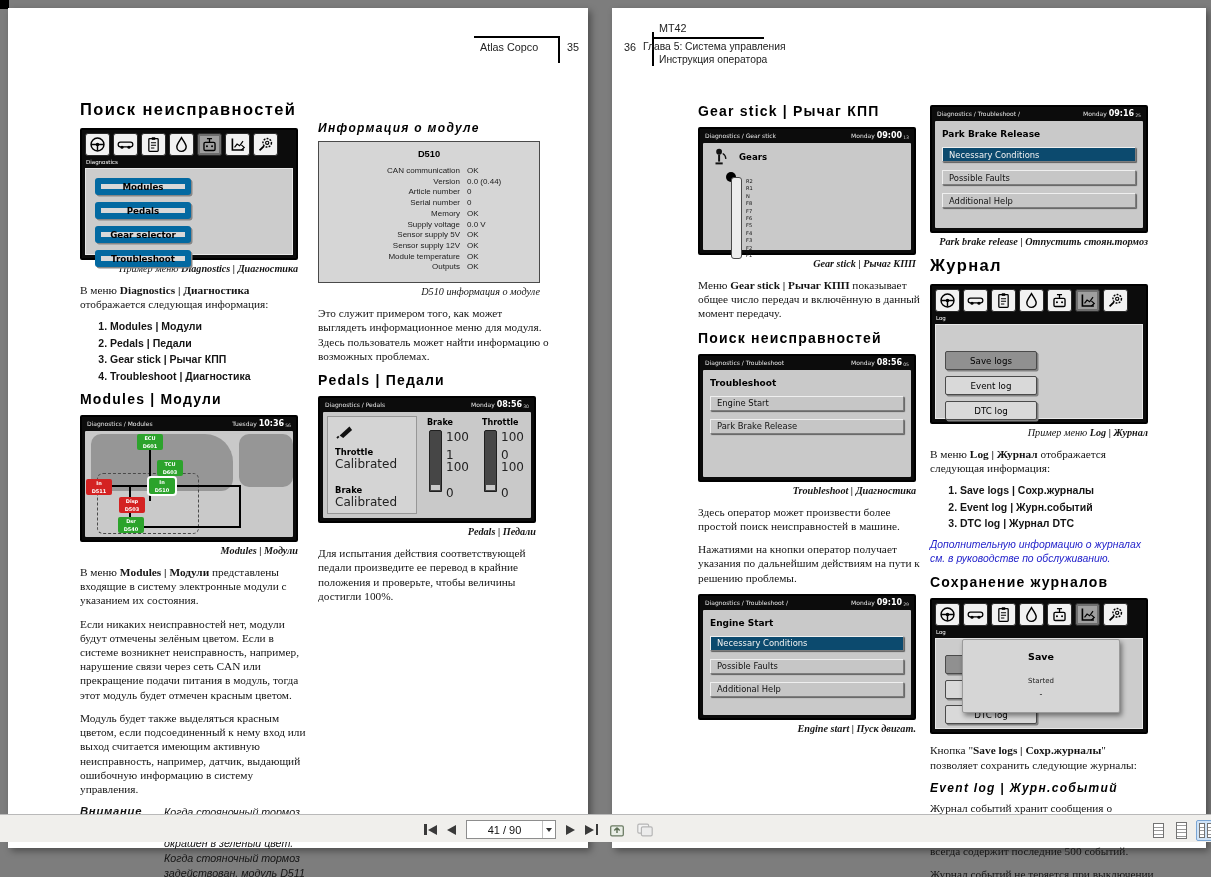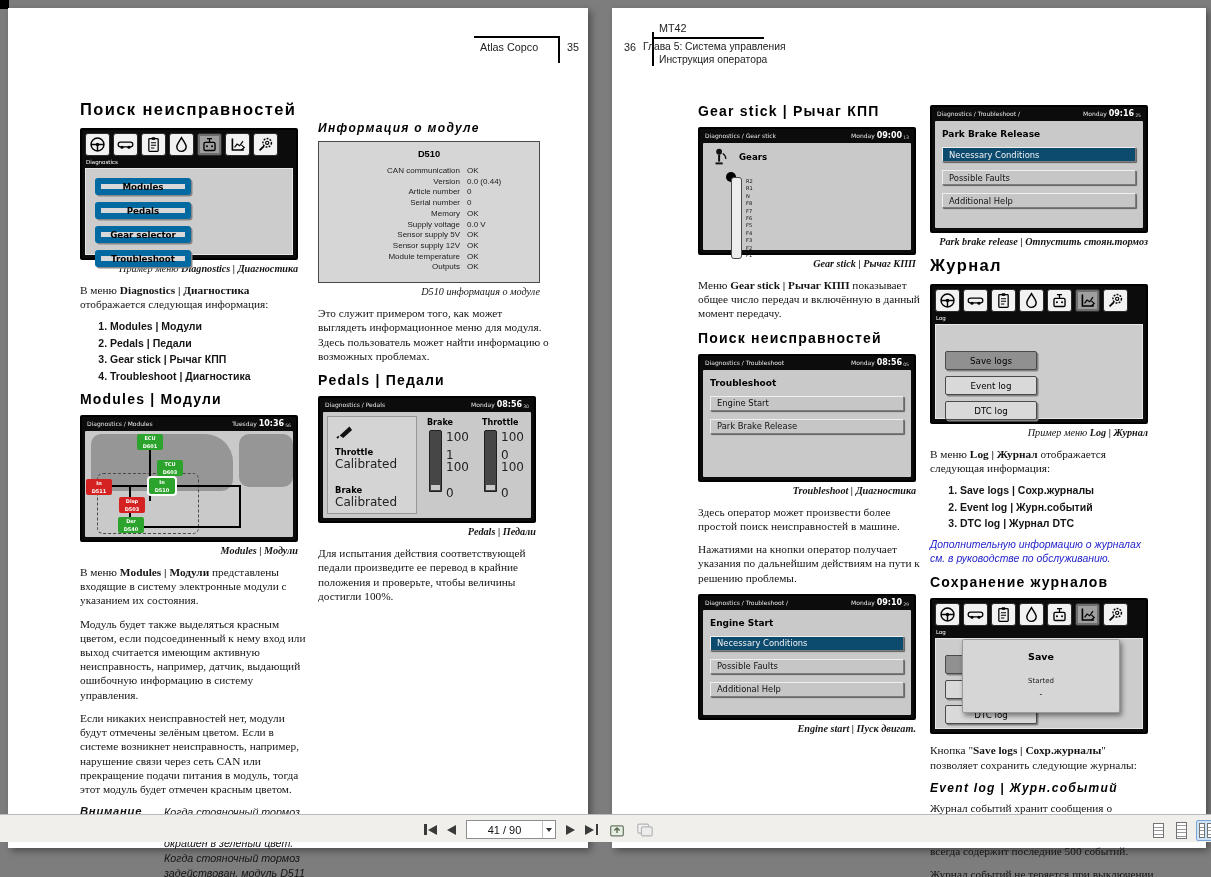--- a/index.html
+++ b/index.html
@@ -227,22 +227,22 @@
             <div class="mbox m5 ok">
               <div>Dsr</div>
               <div>D540</div>
             </div>
           </div>
       </div>
     </div>
     <div class="cap" style="width:218px"><span class="b ">Modules | Модули</span></div>
 
     <p><span class="">В меню </span><span class="b ">Modules | Модули</span><span class=""> представлены входящие в систему электронные модули с указанием их состояния.</span></p>
+    <p><span class="">Если никаких неисправностей нет, модули будут отмечены зелёным цветом. Если в системе возникнет неисправность, например, нарушение связи через сеть CAN или прекращение подачи питания в модуль, тогда этот модуль будет отмечен красным цветом.</span></p>
     <p><span class="">Модуль будет также выделяться красным цветом, если подсоединенный к нему вход или выход считается имеющим активную неисправность, например, датчик, выдающий ошибочную информацию в систему управления.</span></p>
-    <p><span class="">Если никаких неисправностей нет, модули будут отмечены зелёным цветом. Если в системе возникнет неисправность, например, нарушение связи через сеть CAN или прекращение подачи питания в модуль, тогда этот модуль будет отмечен красным цветом.</span></p>
     <div class="note">
       <span class="note-l">Внимание</span>
       <span class="note-t">Когда стояночный тормоз отпущен, модуль D511 окрашен в зеленый цвет. Когда стояночный тормоз задействован, модуль D511 окрашен в красный цвет.</span>
     </div>
   </div>
 
   <div class="col" style="left:310px;top:112px;width:232px">
     <div class="h3i">Информация о модуле</div>
 
     <div class="d510">

